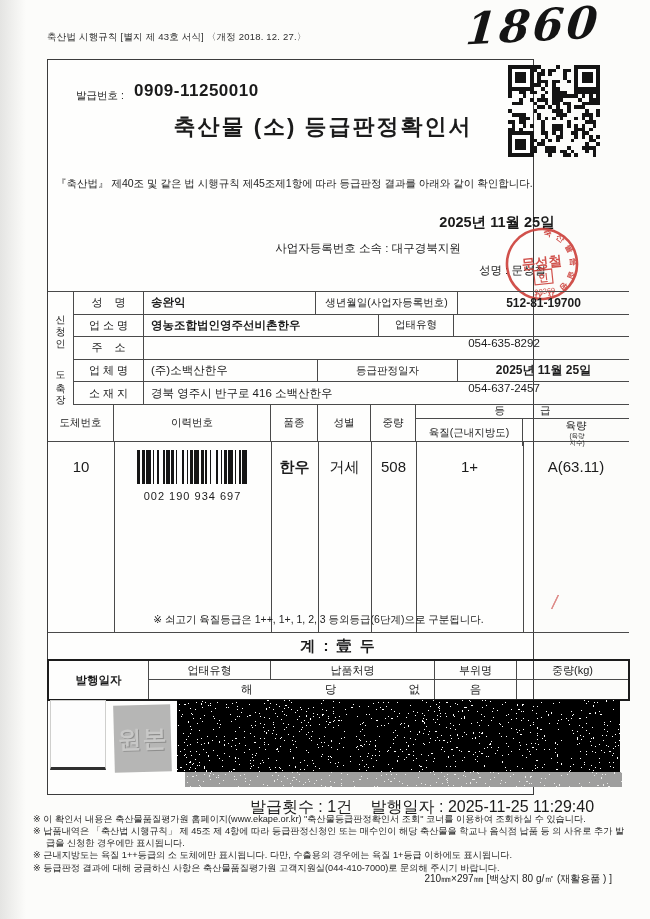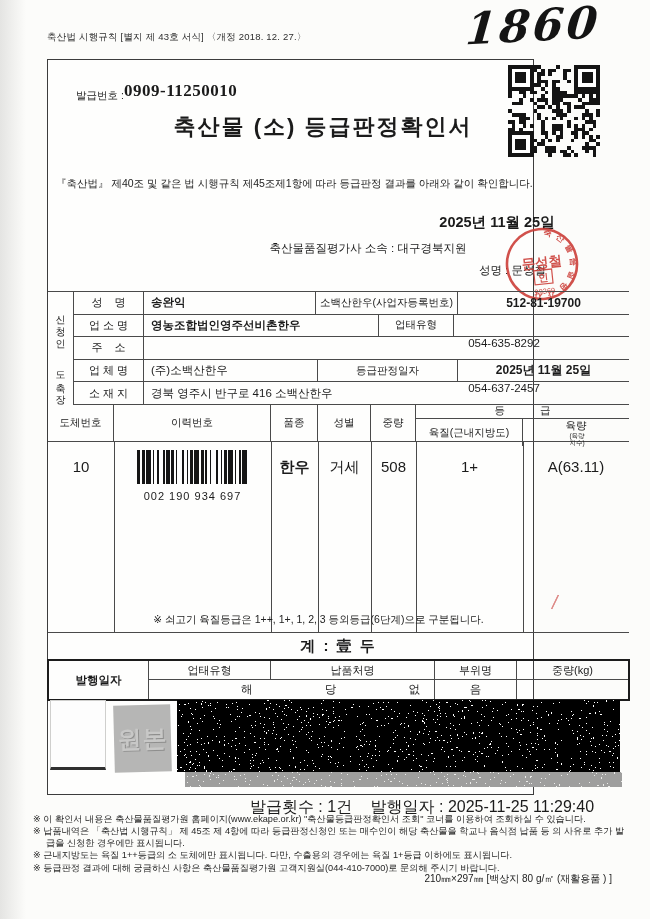--- a/index.html
+++ b/index.html
@@ -11,21 +11,21 @@
 
   .meta-line{left:47px;top:31px;font-size:9.5px;color:#2e2e2e;letter-spacing:.2px;}
   .handwritten{left:466px;top:0px;font-family:"DejaVu Serif","Liberation Serif",serif;
         font-style:italic;font-weight:700;font-size:44px;letter-spacing:3px;color:#141414;
         transform:rotate(-3deg) skewX(-8deg);}
 
   .docbox{left:47px;top:59px;width:487px;height:736px;border:1.5px solid #3c3c3c;background:#fefefd;}
   .docbox .abs{position:absolute;}
 
   .issue-label{left:28px;top:29px;font-size:10.5px;color:#222;}
-  .issue-no{left:76px;top:21px;font-size:17px;font-weight:600;letter-spacing:.5px;font-family:Liberation Serif, serif;}
+  .issue-no{left:86px;top:21px;font-size:17px;font-weight:600;letter-spacing:.5px;}
   .doc-title{left:60px;top:52px;width:430px;text-align:center;font-size:22px;font-weight:700;letter-spacing:2px;}
   .qr{left:460px;top:5px;width:92px;height:92px;}
   .intro{left:8px;top:117px;font-size:10.5px;color:#222;}
   .issue-date{left:339px;top:153px;width:220px;text-align:center;font-size:14.5px;font-weight:700;}
   .affiliation{left:170px;top:181px;width:300px;text-align:center;font-size:11.5px;}
   .evaluator{left:198px;top:203px;width:300px;text-align:right;font-size:11.5px;}
   .seal{left:455px;top:165px;width:78px;height:78px;opacity:.88;transform:rotate(-6deg);}
 
   
   .ptable{left:0;top:231px;width:581px;height:113px;border-top:1px solid #4a4a4a;}
@@ -324,21 +324,21 @@
           <rect x="18" y="0" width="7" height="7" fill="#141414"></rect>
           <rect x="19" y="1" width="5" height="5" fill="#fff"></rect>
           <rect x="20" y="2" width="3" height="3" fill="#141414"></rect>
           <rect x="0" y="18" width="7" height="7" fill="#141414"></rect>
           <rect x="1" y="19" width="5" height="5" fill="#fff"></rect>
           <rect x="2" y="20" width="3" height="3" fill="#141414"></rect>
         </svg></div>
 
     <div class="abs intro">『축산법』 제40조 및 같은 법 시행규칙 제45조제1항에 따라 등급판정 결과를 아래와 같이 확인합니다.</div>
     <div class="abs issue-date">2025년 11월 25일</div>
-    <div class="abs affiliation">축산물품질평가사 소속 : 대구경북지원</div>
+    <div class="abs affiliation">사업자등록번호 소속 : 대구경북지원</div>
     <div class="abs evaluator">성명 : 문성철</div>
 
     <div class="abs seal">
       <svg width="78" height="78" viewBox="0 0 78 78">
         <defs>
             <path id="ringpath" d="M39,10 a29,29 0 1,1 -0.01,0"></path>
           </defs>
         <circle cx="39" cy="39" r="35" fill="none" stroke="#cb3a34" stroke-width="2.6"></circle>
         <text font-size="8.4" fill="#cb3a34" font-weight="bold" letter-spacing="1">
           <textPath href="#ringpath" startOffset="4">축 산 물 품 질 평 가 사</textPath>
@@ -350,21 +350,21 @@
       </svg>
     </div>
 
     <div class="abs ptable">
       <div class="pgroup pg1">신청인</div>
       <div class="pgroup pg2">도축장</div>
 
       <div class="prow">
         <div class="pcell flabel">성    명</div>
         <div class="pcell fvalue" style="width:172px">송완익</div>
-        <div class="pcell l2" style="width:142px">소백산한우(사업자등록번호)</div>
+        <div class="pcell l2" style="width:142px">생년월일(사업자등록번호)</div>
         <div class="pcell v2 last">512-81-19700</div>
       </div>
       <div class="prow">
         <div class="pcell flabel">업 소 명</div>
         <div class="pcell fvalue" style="width:235px">영농조합법인영주선비촌한우</div>
         <div class="pcell l2" style="width:75px">업태유형</div>
         <div class="pcell v2 empty last"></div>
       </div>
       <div class="prow">
         <div class="pcell flabel">주    소</div>

